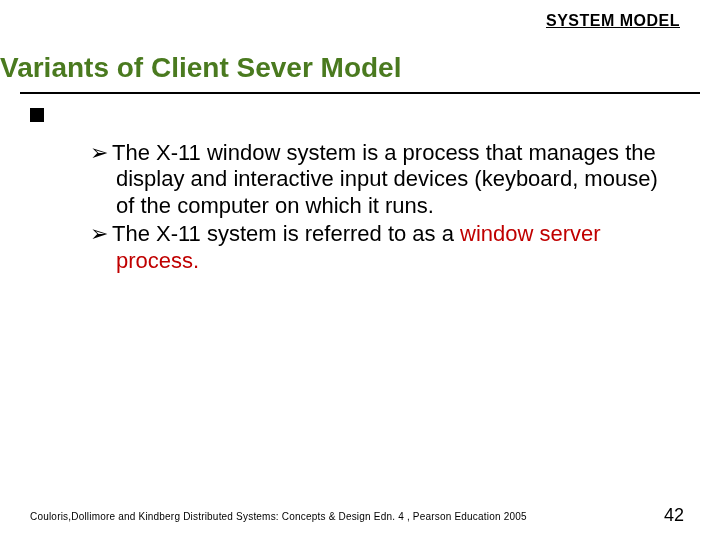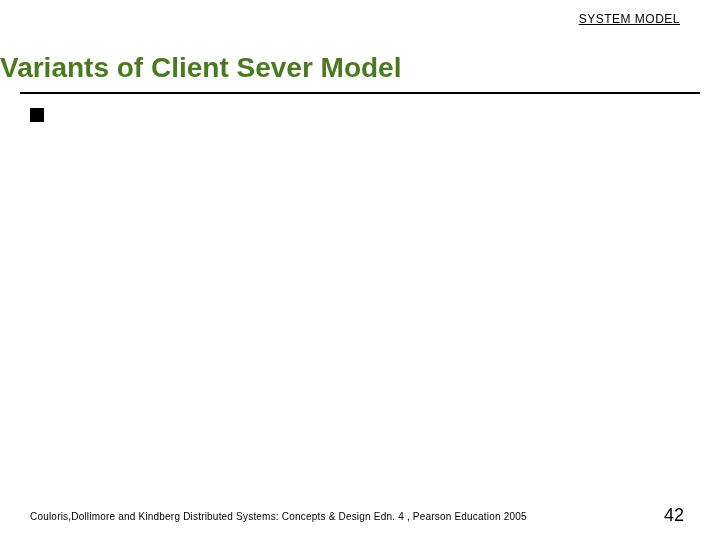--- a/index.html
+++ b/index.html
@@ -8,22 +8,22 @@
     font-family: Arial, Helvetica, sans-serif;
     background: #ffffff;
     color: #000000;
     position: relative;
     overflow: hidden;
   }
   .header-label {
     position: absolute;
     top: 12px;
     right: 40px;
-    font-weight: normal;
-    font-size: 12px;
+    font-weight: bold;
+    font-size: 16px;
     text-decoration: underline;
     letter-spacing: 0.5px;
   }
   .title {
     position: absolute;
     top: 52px;
     left: 0;
     width: 100%;
     text-align: left;
     font-size: 28px;
@@ -101,16 +101,22 @@
 <div class="header-label">SYSTEM MODEL</div>
 
 <div class="title">Variants of Client Sever Model</div>
 <div class="title-line"></div>
 
 <div class="subheading">
   <span class="bullet"></span>
 </div>
 
 <div class="body-list">
+  <div class="body-item">
+    <span class="arrow">➢</span><span>The X-11 window system is a process that manages the display and interactive input devices (keyboard, mouse) of the computer on which it runs.</span><span class="red"></span>
+  </div>
+  <div class="body-item">
+    <span class="arrow">➢</span><span>The X-11 system is referred to as a </span><span class="red">window server process.</span>
+  </div>
 </div>
 
 <div class="footer-citation">Couloris,Dollimore and Kindberg  Distributed Systems: Concepts &amp; Design  Edn. 4 , Pearson Education 2005</div>
 <div class="page-number">42</div>
 
 </body></html>

